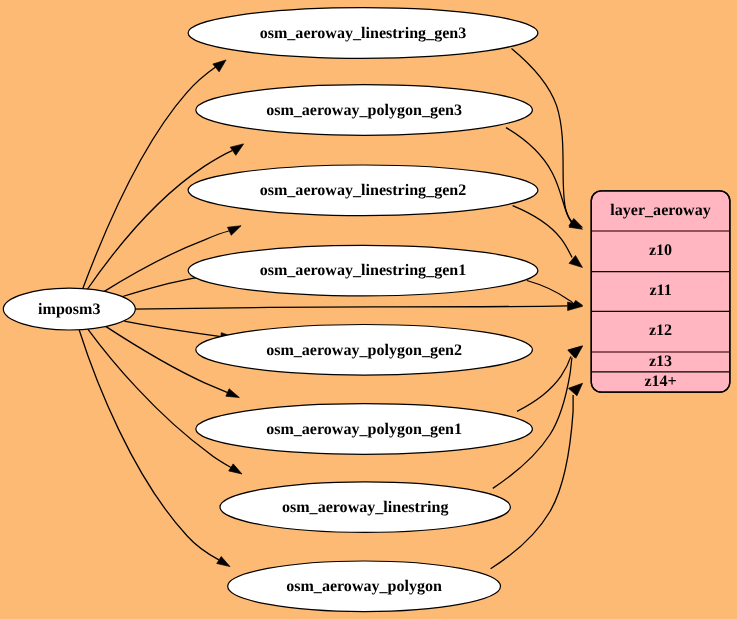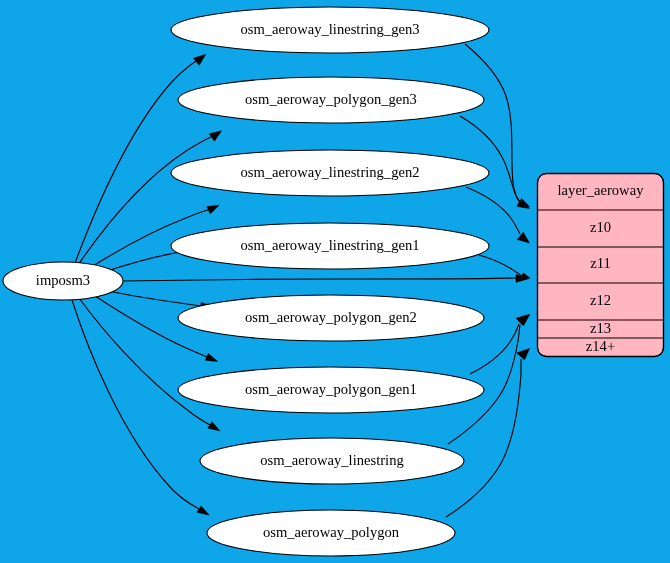--- a/index.html
+++ b/index.html
@@ -4,23 +4,24 @@
 <style>
   html, body {
     margin: 0;
     padding: 0;
     background: #ffffff;
   }
   #canvas {
     position: relative;
     width: 670px;
     height: 563px;
-    background: #0ea5e9;
+    background: #fdba74;
     overflow: hidden;
     font-family: "Liberation Serif", "DejaVu Serif", serif;
+    font-weight: bold;
   }
   svg.graph {
     position: absolute;
     left: 0;
     top: 0;
     width: 670px;
     height: 563px;
   }
   .node-ellipse {
     fill: #ffffff;

